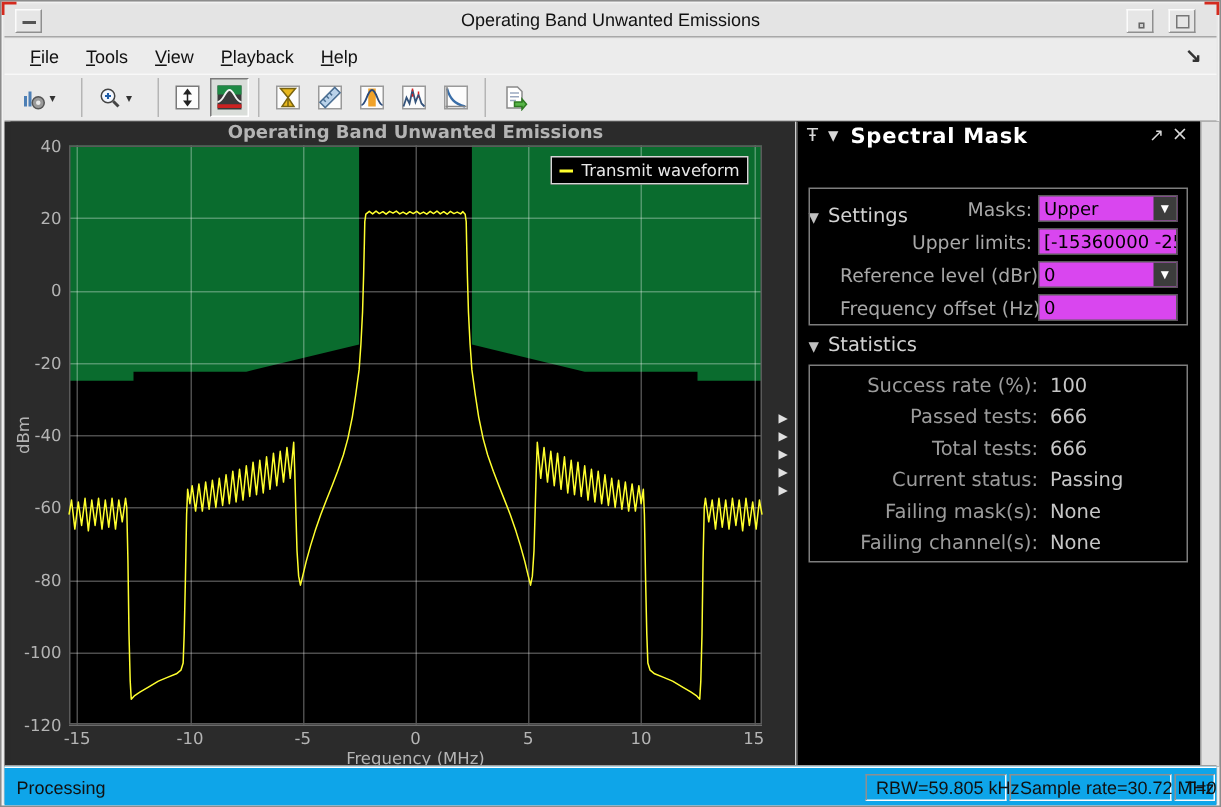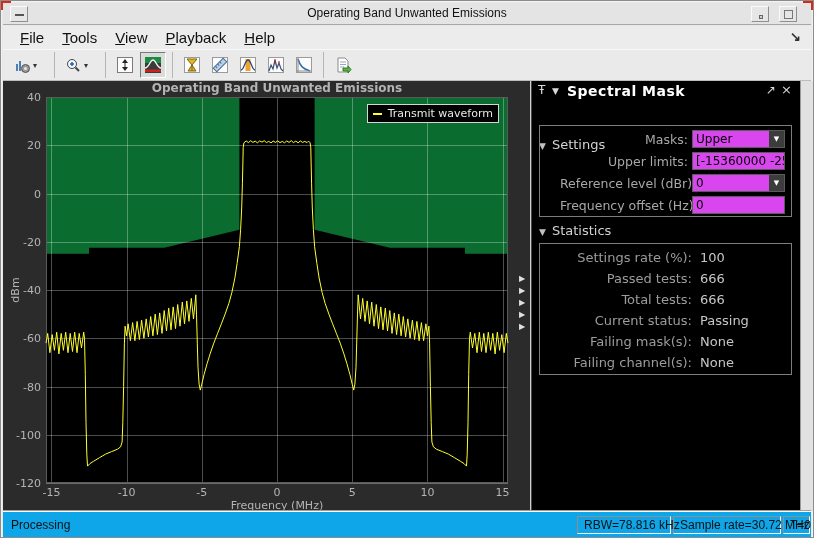--- a/index.html
+++ b/index.html
@@ -26,21 +26,21 @@
   .tb-btn.sys{left:7px;}
   .tb-btn.minb{right:42px;}
   .tb-btn.maxb{right:14px;}
   .glyph-dash{position:absolute;left:4px;top:7px;width:9px;height:2px;background:#555;}
   .glyph-dot{position:absolute;left:7px;top:8px;width:4px;height:4px;border:1px solid #666;background:#cfcfcf;}
   .glyph-box{position:absolute;left:4px;top:3px;width:9px;height:9px;border:1px solid #777;background:#e6e6e6;}
 
   
   .menubar{position:absolute;left:2px;top:25px;right:2px;height:23px;background:#ececec;
     display:flex;align-items:center;padding-left:8px;}
-  .menu-item{padding:3px 9px;font-size:15px;color:#111;cursor:default;}
+  .menu-item{padding:3px 9px;font-size:12px;color:#111;cursor:default;}
   .menu-item .ul{text-decoration:underline;}
   .dock-icon{position:absolute;right:10px;top:3px;font-size:13px;color:#333;font-weight:bold;}
 
   
   .toolbar{position:absolute;left:2px;top:48px;right:2px;height:32px;background:#eaeaea;
     border-top:1px solid #f8f8f8;border-bottom:1px solid #bdbdbd;
     display:flex;align-items:center;padding-left:6px;}
   .tbtn{width:26px;height:26px;margin:0 1px;display:flex;align-items:center;justify-content:center;
     background:#eaeaea;border:1px solid transparent;}
   .tbtn.wide{width:38px;justify-content:flex-start;padding-left:3px;}
@@ -319,21 +319,21 @@
             <span>0</span>
           </div>
         </div>
       </div>
 
       <div class="section-header" style="top:142px;">
         <span class="tri">▼</span><span>Statistics</span>
       </div>
       <div class="group-box" style="top:162px;height:132px;">
         <div class="stat-row" style="top:6px;">
-          <span class="stat-label">Settings rate (%):</span>
+          <span class="stat-label">Success rate (%):</span>
           <span class="stat-value">100</span>
         </div>
         <div class="stat-row" style="top:27px;">
           <span class="stat-label">Passed tests:</span>
           <span class="stat-value">666</span>
         </div>
         <div class="stat-row" style="top:48px;">
           <span class="stat-label">Total tests:</span>
           <span class="stat-value">666</span>
         </div>
@@ -350,17 +350,17 @@
           <span class="stat-value">None</span>
         </div>
       </div>
     </div>
 
     <div class="right-gutter"></div>
   </div>
 
   <div class="statusbar">
     <span class="status-msg">Processing</span>
-    <span class="status-cell cell-rbw">RBW=78.816 kHz</span>
+    <span class="status-cell cell-rbw">RBW=59.805 kHz</span>
     <span class="status-cell cell-sr">Sample rate=30.72 MHz</span>
     <span class="status-cell cell-t">T=0</span>
   </div>
 </div>
 
 </body></html>

